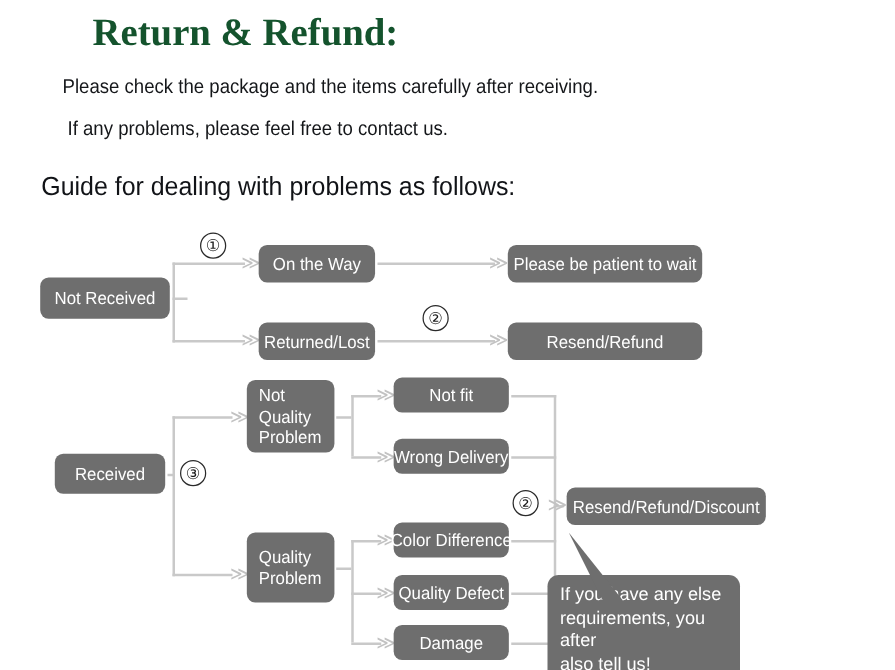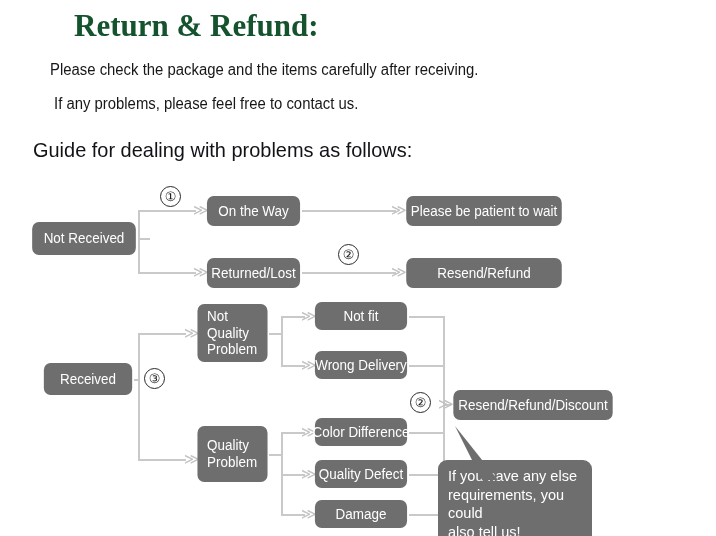--- a/index.html
+++ b/index.html
@@ -191,17 +191,17 @@
   <div class="circnum" style="left:410px; top:392px;">②</div>
   <div class="arrow" style="left:438px; top:397px;">≫</div>
 
   <div class="node" style="left:450px; top:390px; width:166px; height:30px;">Resend/Refund/Discount</div>
 
   <svg class="bubble-tail" width="90" height="80" style="left:440px; top:418px;" viewBox="0 0 90 80">
     <polygon points="15,8 58,62 42,62" fill="#6e6e6e"></polygon>
   </svg>
   <div class="bubble" style="left:438px; top:460px; width:154px;">
     <div>If you have any else</div>
-    <div>requirements, you could</div>
+    <div>requirements, you after</div>
     <div>also tell us!</div>
   </div>
 
 </div>
 
 </body></html>

